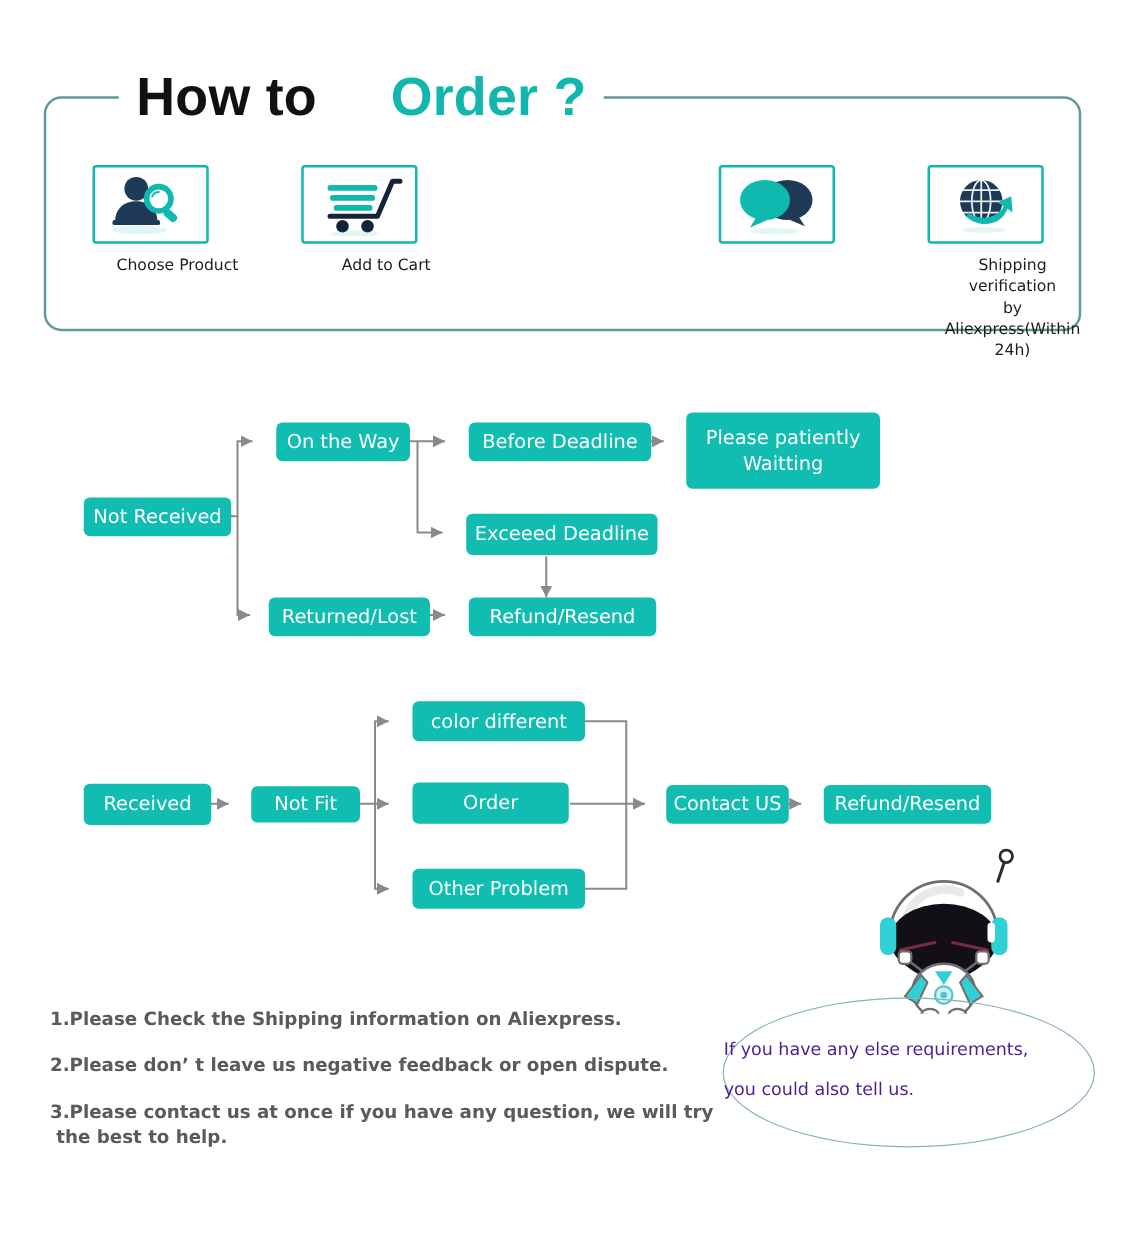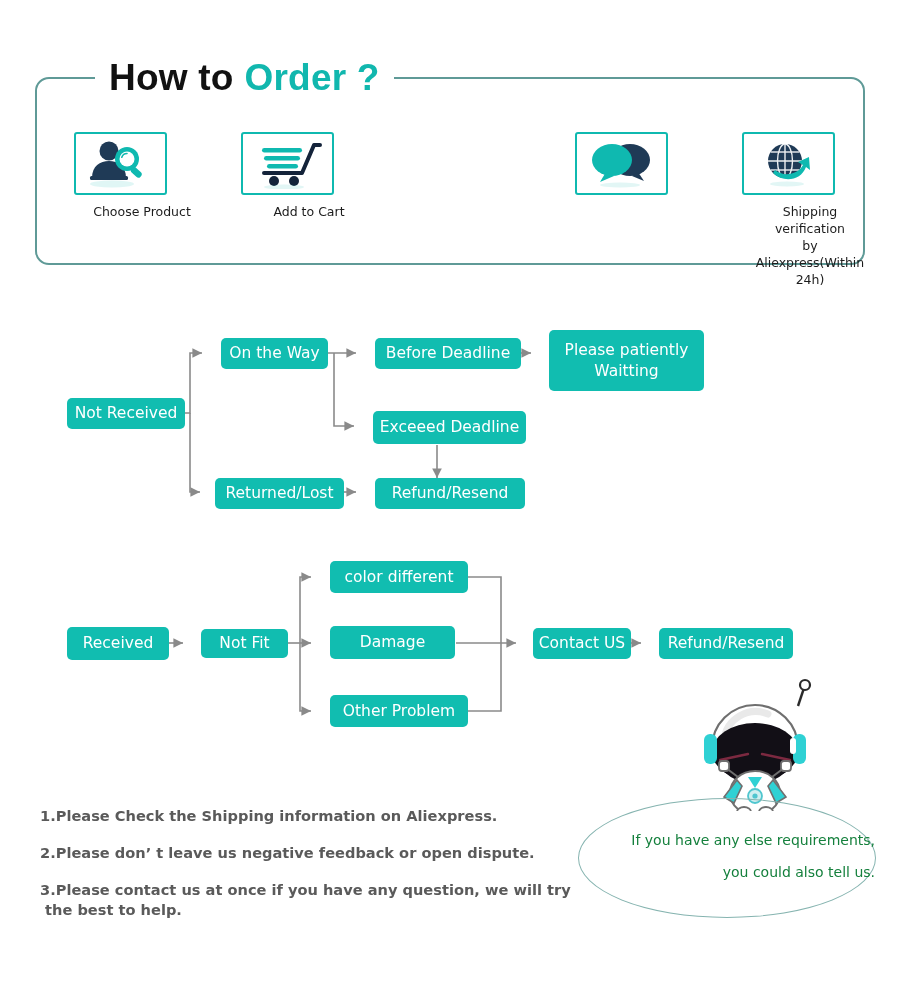--- a/index.html
+++ b/index.html
@@ -11,21 +11,21 @@
   .stage{position:absolute;left:0;top:0;width:900px;height:1000px;}
 
   
   .how-frame{
     position:absolute;left:35px;top:77px;width:830px;height:188px;
     border:2px solid #5f9a97;border-radius:14px;box-sizing:border-box;
   }
   .how-title{
     position:absolute;left:95px;top:55px;height:46px;
     background:#fff;padding:0 14px;display:flex;align-items:center;
-    font-size:37px;font-weight:bold;letter-spacing:.2px;white-space:nowrap;
+    font-size:43px;font-weight:bold;letter-spacing:.2px;white-space:nowrap;gap:48px;
   }
   .how-title .t1{color:#111111;}
   .how-title .t2{color:#11b7ae;margin-left:11px;}
 
   
   .steps{position:absolute;left:35px;top:132px;width:830px;height:120px;}
   .step{position:absolute;top:0;width:170px;text-align:center;}
   .step .iconbox{
     width:93px;height:63px;margin:0 auto;
     border:2px solid #0fb9b0;border-radius:3px;box-sizing:border-box;
@@ -56,21 +56,21 @@
     font-size:14.6px;font-weight:bold;color:#5a5a5a;line-height:20px;
     margin-bottom:17px;font-family:"DejaVu Sans",sans-serif;white-space:pre;
   }
 
   
   .bubble{
     position:absolute;left:578px;top:798px;width:298px;height:120px;
     border:1.6px solid #86b4b0;border-radius:50%/50%;box-sizing:border-box;
   }
   .bubble-l1,.bubble-l2{
-    position:absolute;width:100%;text-align:right;color:#15803d;
+    position:absolute;width:100%;text-align:left;color:#4c1d95;
     font-size:14px;font-family:"DejaVu Sans",sans-serif;
   }
   .bubble-l1{top:33px;}
   .bubble-l2{top:65px;}
   .astro{position:absolute;left:690px;top:676px;width:130px;height:135px;}
 </style>
 </head>
 <body>
 
 <div class="stage">
@@ -202,21 +202,21 @@
         <path d="M456,711 H501 V643"></path>
         <path d="M456,643 H516" marker-end="url(#ah)"></path>
 
         <path d="M619,643 H641" marker-end="url(#ah)"></path>
       </g>
     </svg>
 
     <div class="node" style="left:55px;top:627px;width:102px;height:33px;">Received</div>
     <div class="node" style="left:189px;top:629px;width:87px;height:29px;">Not Fit</div>
     <div class="node" style="left:318px;top:561px;width:138px;height:32px;">color different</div>
-    <div class="node" style="left:318px;top:626px;width:125px;height:33px;">Damage</div>
+    <div class="node" style="left:318px;top:626px;width:125px;height:33px;">Order</div>
     <div class="node" style="left:318px;top:695px;width:138px;height:32px;">Other Problem</div>
     <div class="node" style="left:521px;top:628px;width:98px;height:31px;">Contact US</div>
     <div class="node" style="left:647px;top:628px;width:134px;height:31px;">Refund/Resend</div>
   </div>
 
   <svg class="astro" viewBox="0 0 130 135">
 
     <line x1="108" y1="30" x2="114" y2="12" stroke="#2b2b2b" stroke-width="2.4"></line>
     <circle cx="115" cy="9" r="5" fill="#ffffff" stroke="#2b2b2b" stroke-width="2.2"></circle>
 

